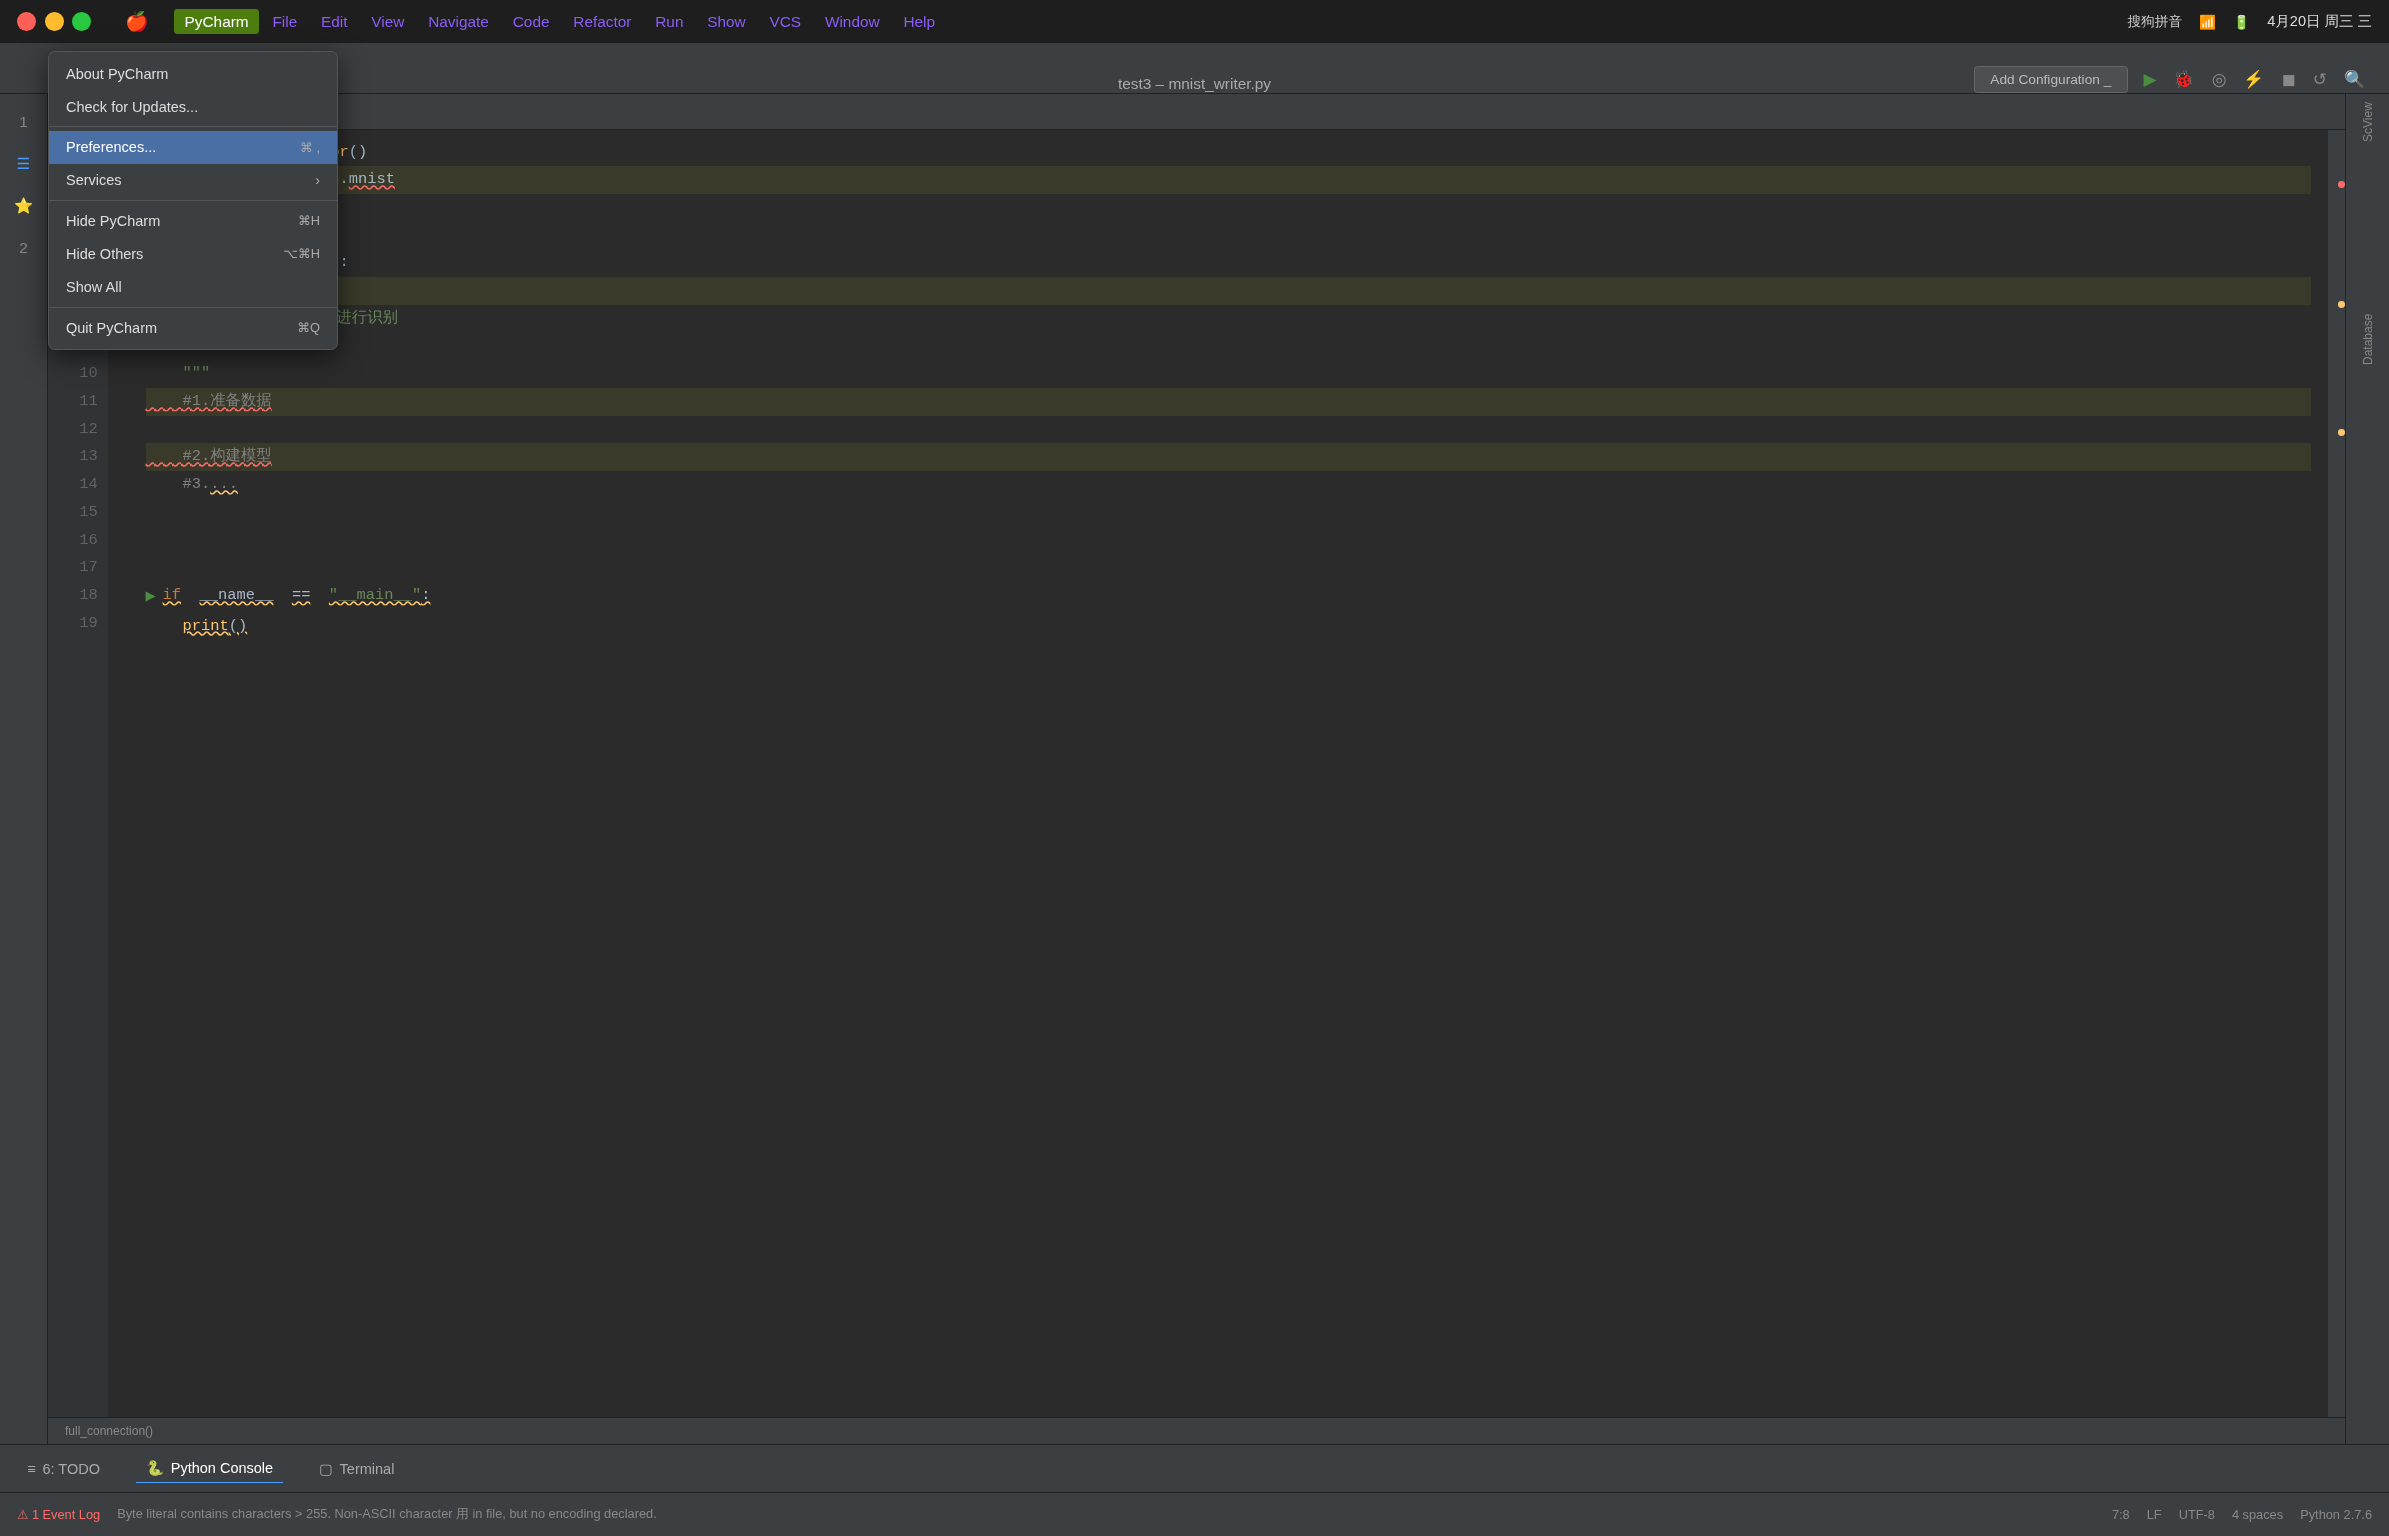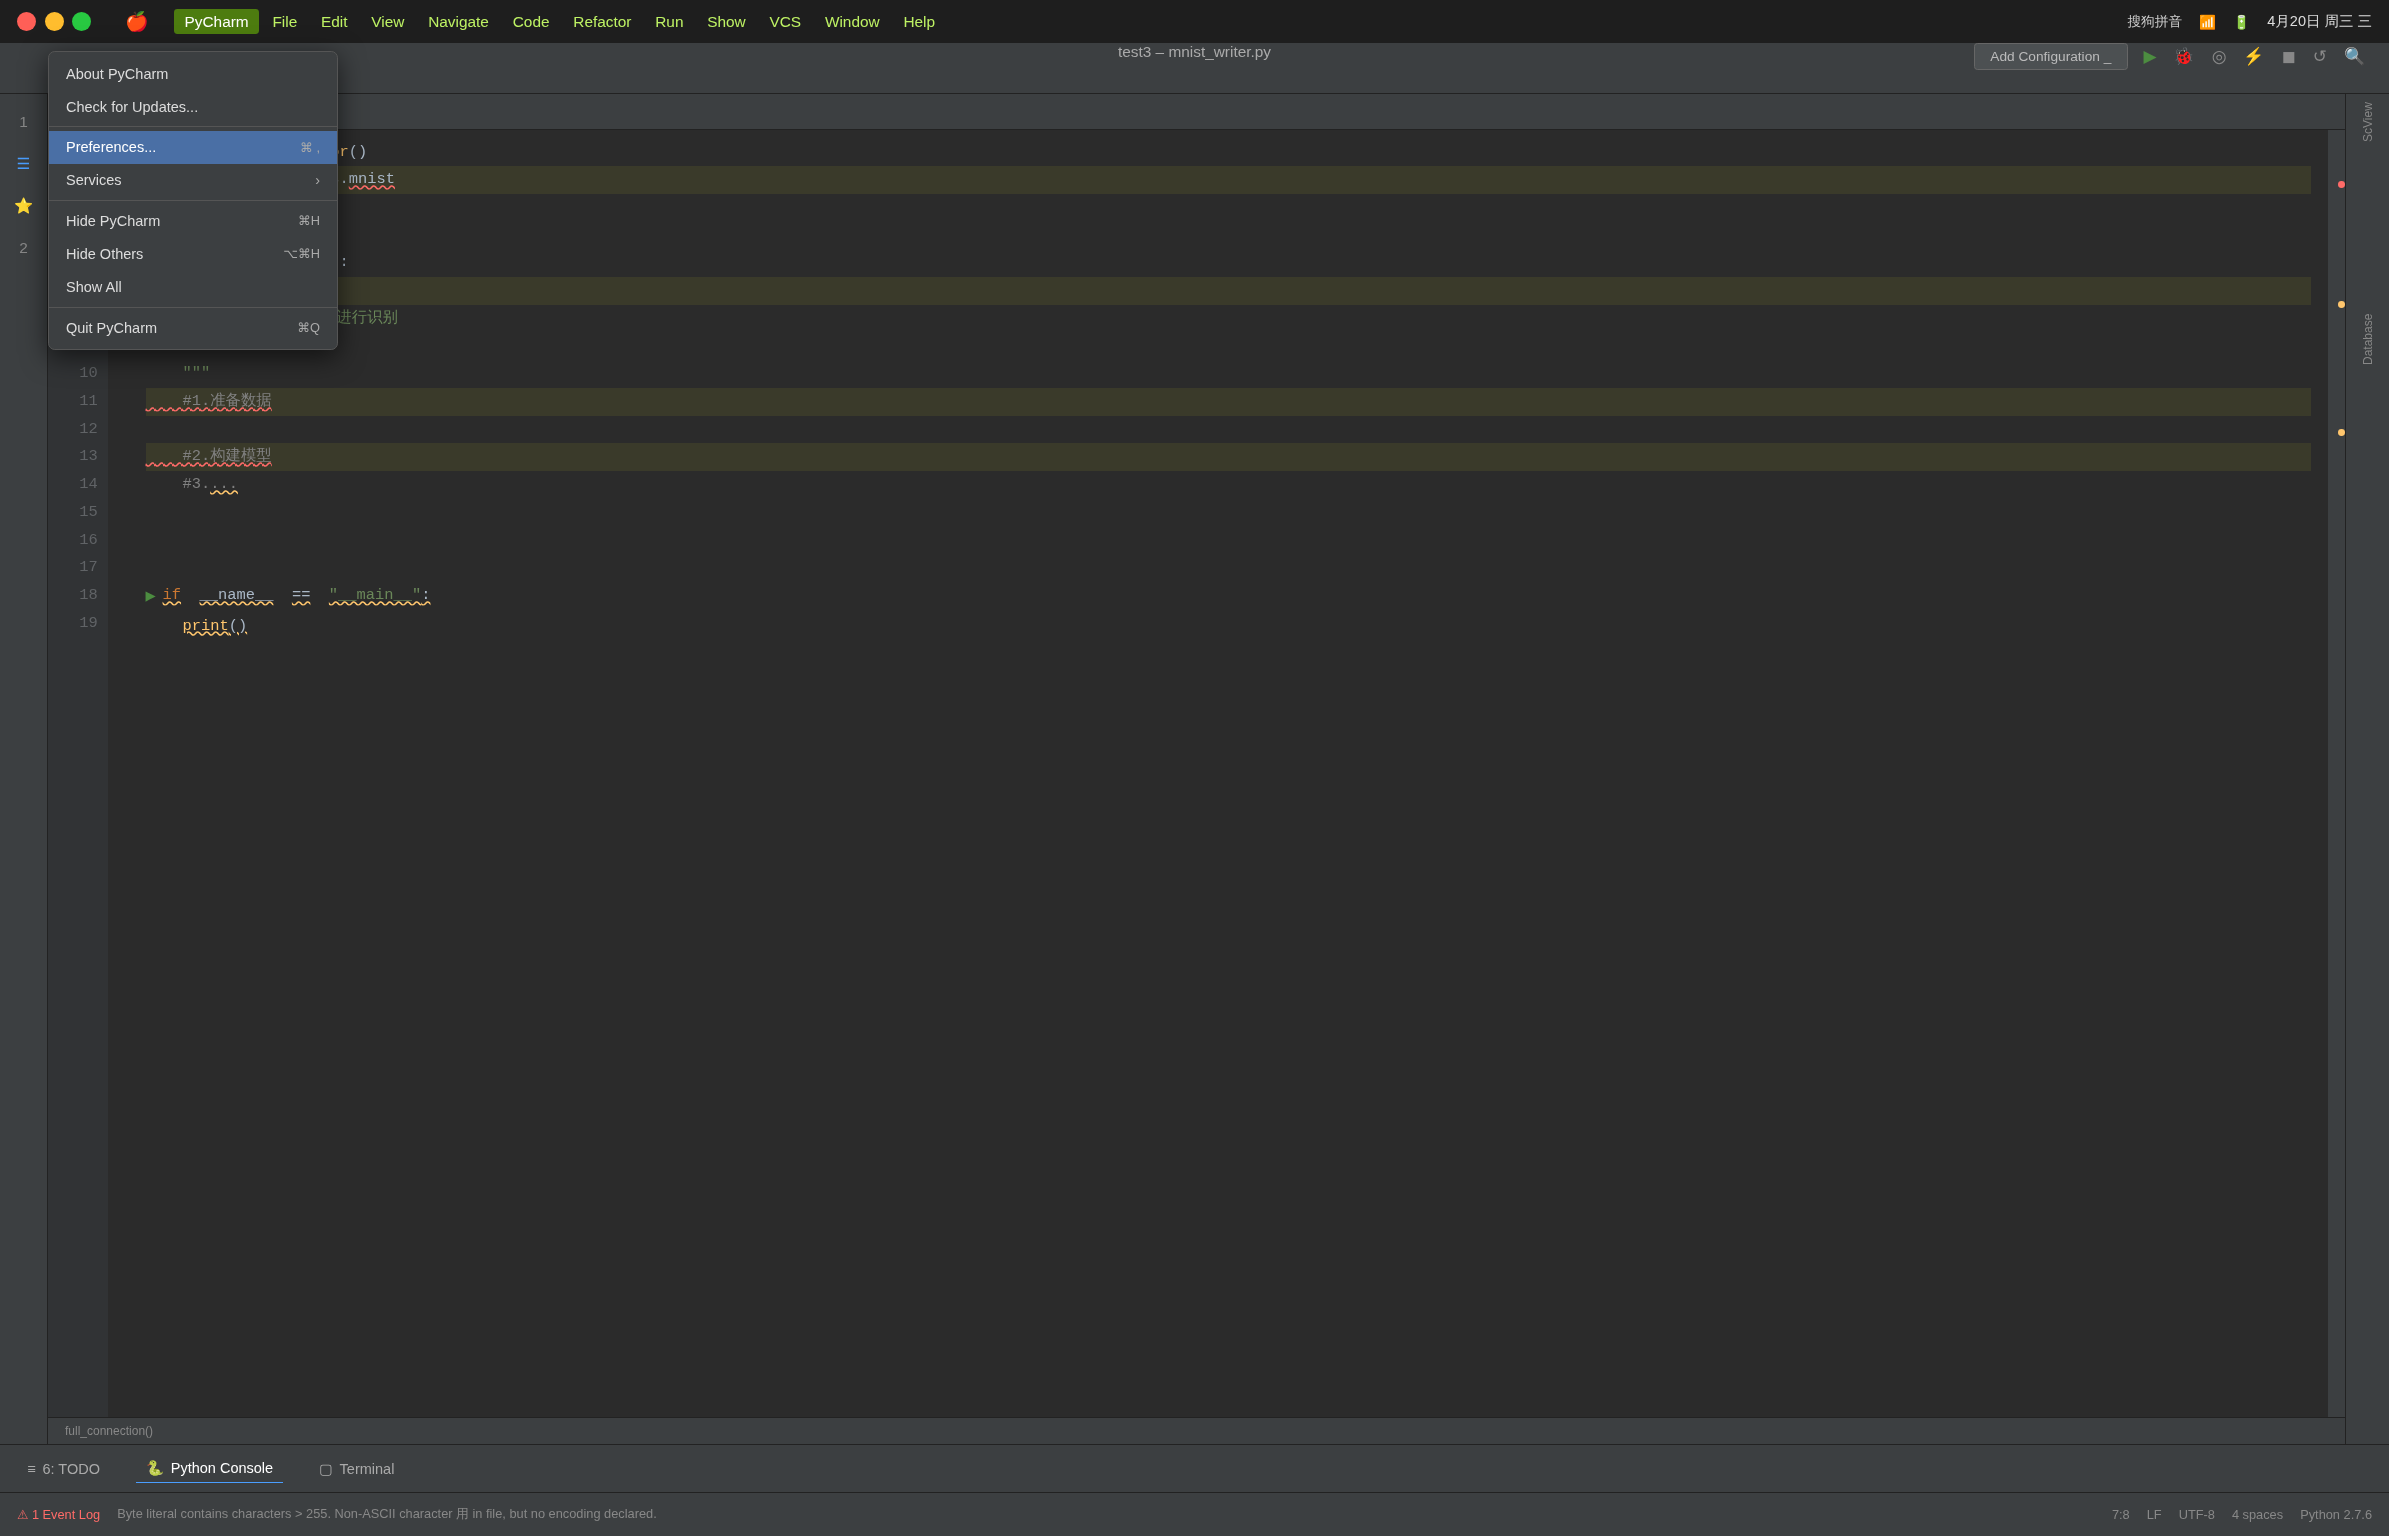--- a/index.html
+++ b/index.html
@@ -41,21 +41,21 @@
       font-size: 19px;
       color: #ccc;
       margin-left: 8.5px;
     }
     .menubar-items {
       display: flex;
       gap: 3.4px;
       align-items: center;
     }
     .menubar-item {
-      color: #bef264;
+      color: #8b5cf6;
       font-size: 15.4px;
       padding: 3.4px 10.2px;
       border-radius: 3.4px;
       cursor: pointer;
     }
     .menubar-item.active {
       background: #4d7c0f;
       color: #fff;
     }
     .menubar-right {
@@ -70,21 +70,21 @@
       color: #ddd;
       font-size: 14.5px;
     }
 
     
     .titlebar {
       width: 100%;
       height: 51px;
       background: #3c3f41;
       display: flex;
-      align-items: flex-start;
+      align-items: flex-end;
       justify-content: center;
       position: relative;
       border-bottom: 0.9px solid #222;
     }
     .titlebar-title {
       color: #aaa;
       font-size: 15.4px;
     }
     .titlebar-right {
       position: absolute;

